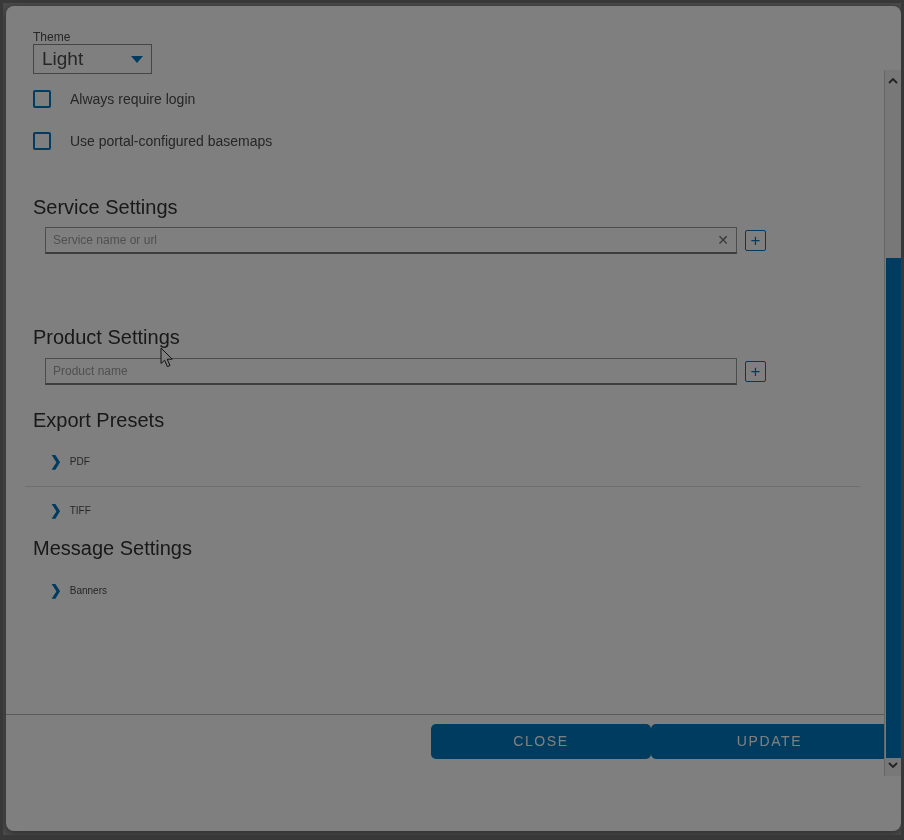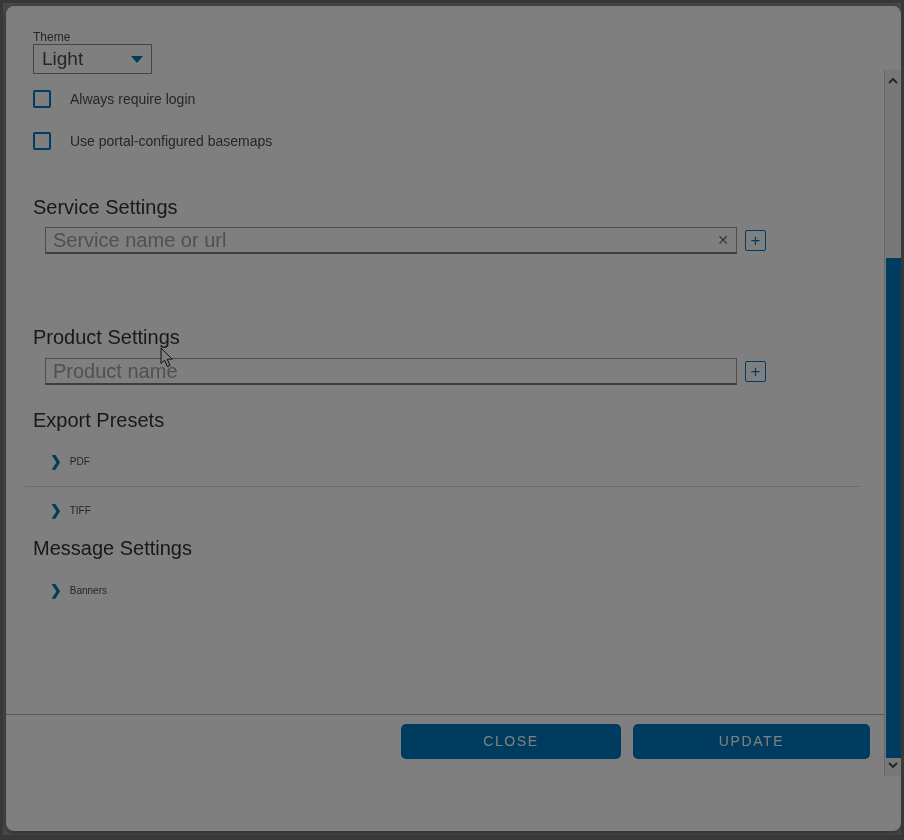--- a/index.html
+++ b/index.html
@@ -94,21 +94,21 @@
   }
   .input-row.service { margin-top: 9px; }
   .input-row.product { margin-top: 10px; }
   .input-wrap { position: relative; width: 692px; }
   .text-input {
     width: 692px; height: 27px;
     border: 1px solid #9a9a9a;
     border-bottom: 2px solid #7a7a7a;
     background: #fff;
     font-family: "Liberation Sans", sans-serif;
-    font-size: 20px; color: #4c4c4c;
+    font-size: 12px; color: #4c4c4c;
     padding: 0 28px 0 7px;
     outline: none;
   }
   .text-input::placeholder { color: #a0a0a0; opacity: 1; }
   .clear-btn {
     position: absolute; right: 6px; top: 5px;
     width: 16px; height: 16px;
     font-size: 14px; line-height: 16px;
     color: #6e6e6e; text-align: center;
     cursor: pointer; background: transparent; border: none;
@@ -165,22 +165,21 @@
     width: 15px; height: 500px;
     background: #0079c1;
     cursor: grab;
   }
 
   
   .dialog-footer {
     height: 53px;
     border-top: 1px solid #b5b5b5;
     display: flex; align-items: center; justify-content: flex-end;
-    gap: 12px;
-    padding-right: 31px;
+    padding-right: 13px;
   }
   .footer-btn {
     height: 35px;
     background: #0079c1; color: #ffffff;
     border: none; border-radius: 5px;
     font-family: "Liberation Sans", sans-serif;
     font-size: 14px; letter-spacing: 1.6px;
     cursor: pointer;
   }
   .footer-btn.close { width: 220px; }

